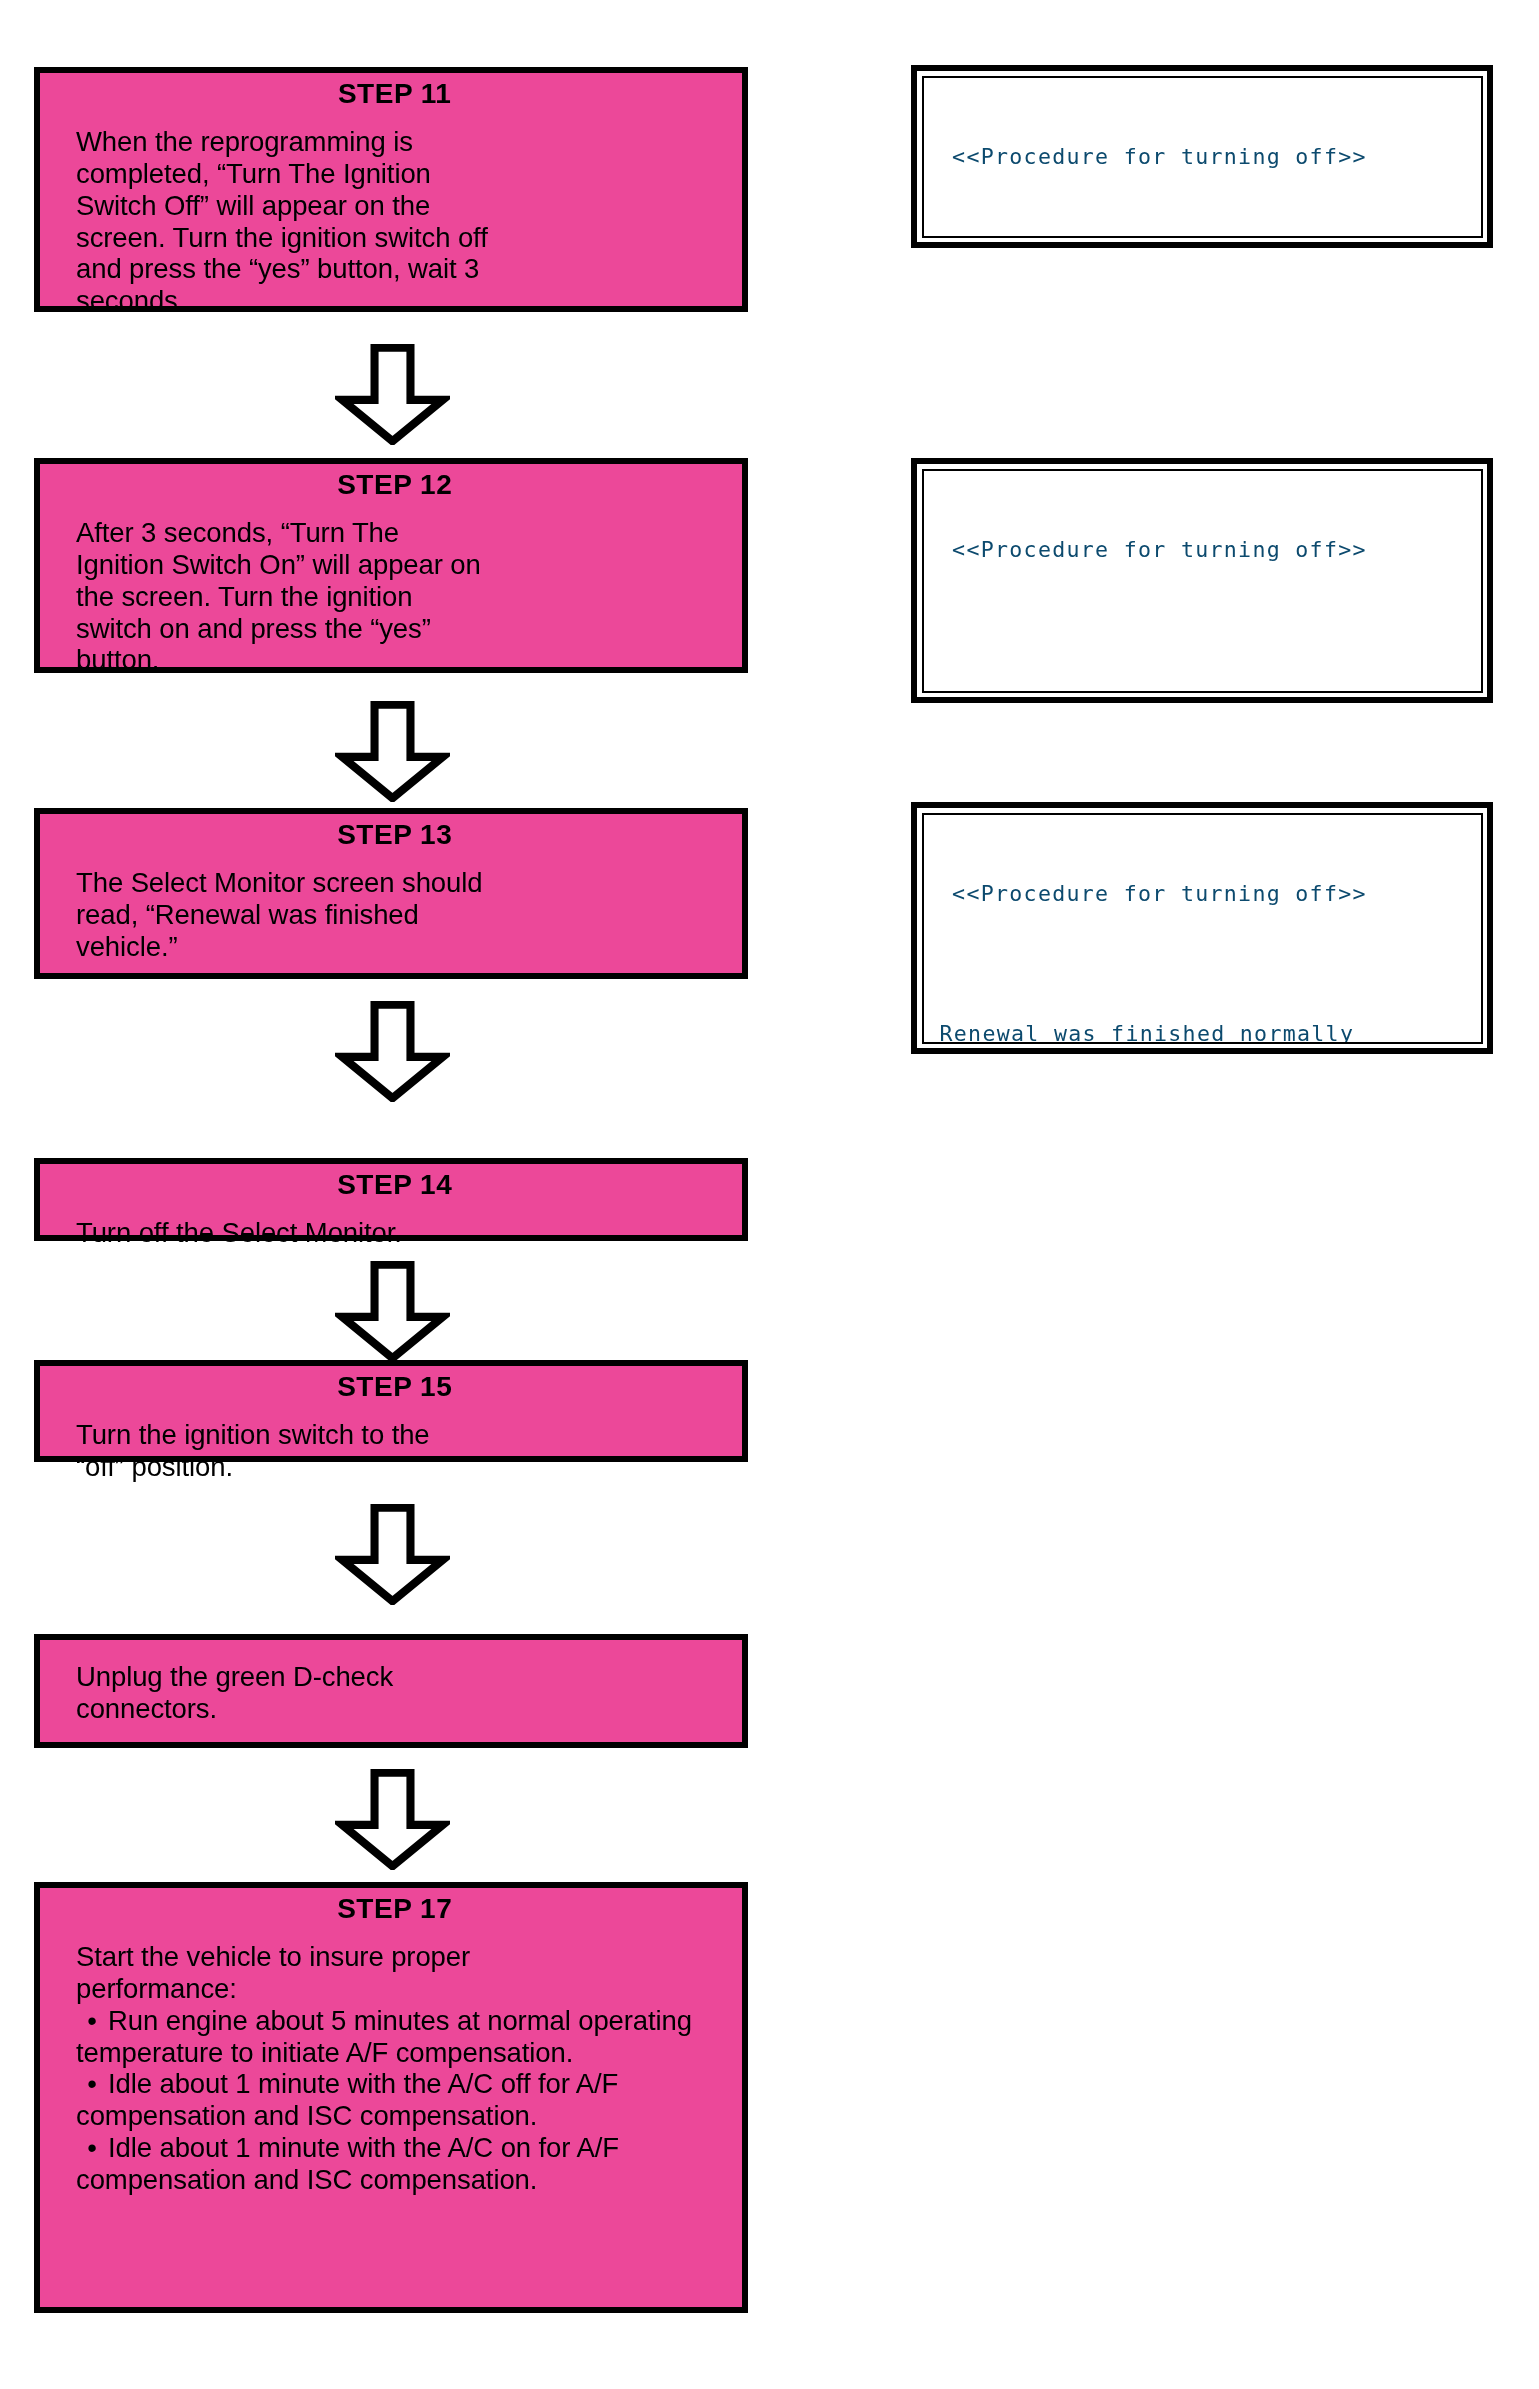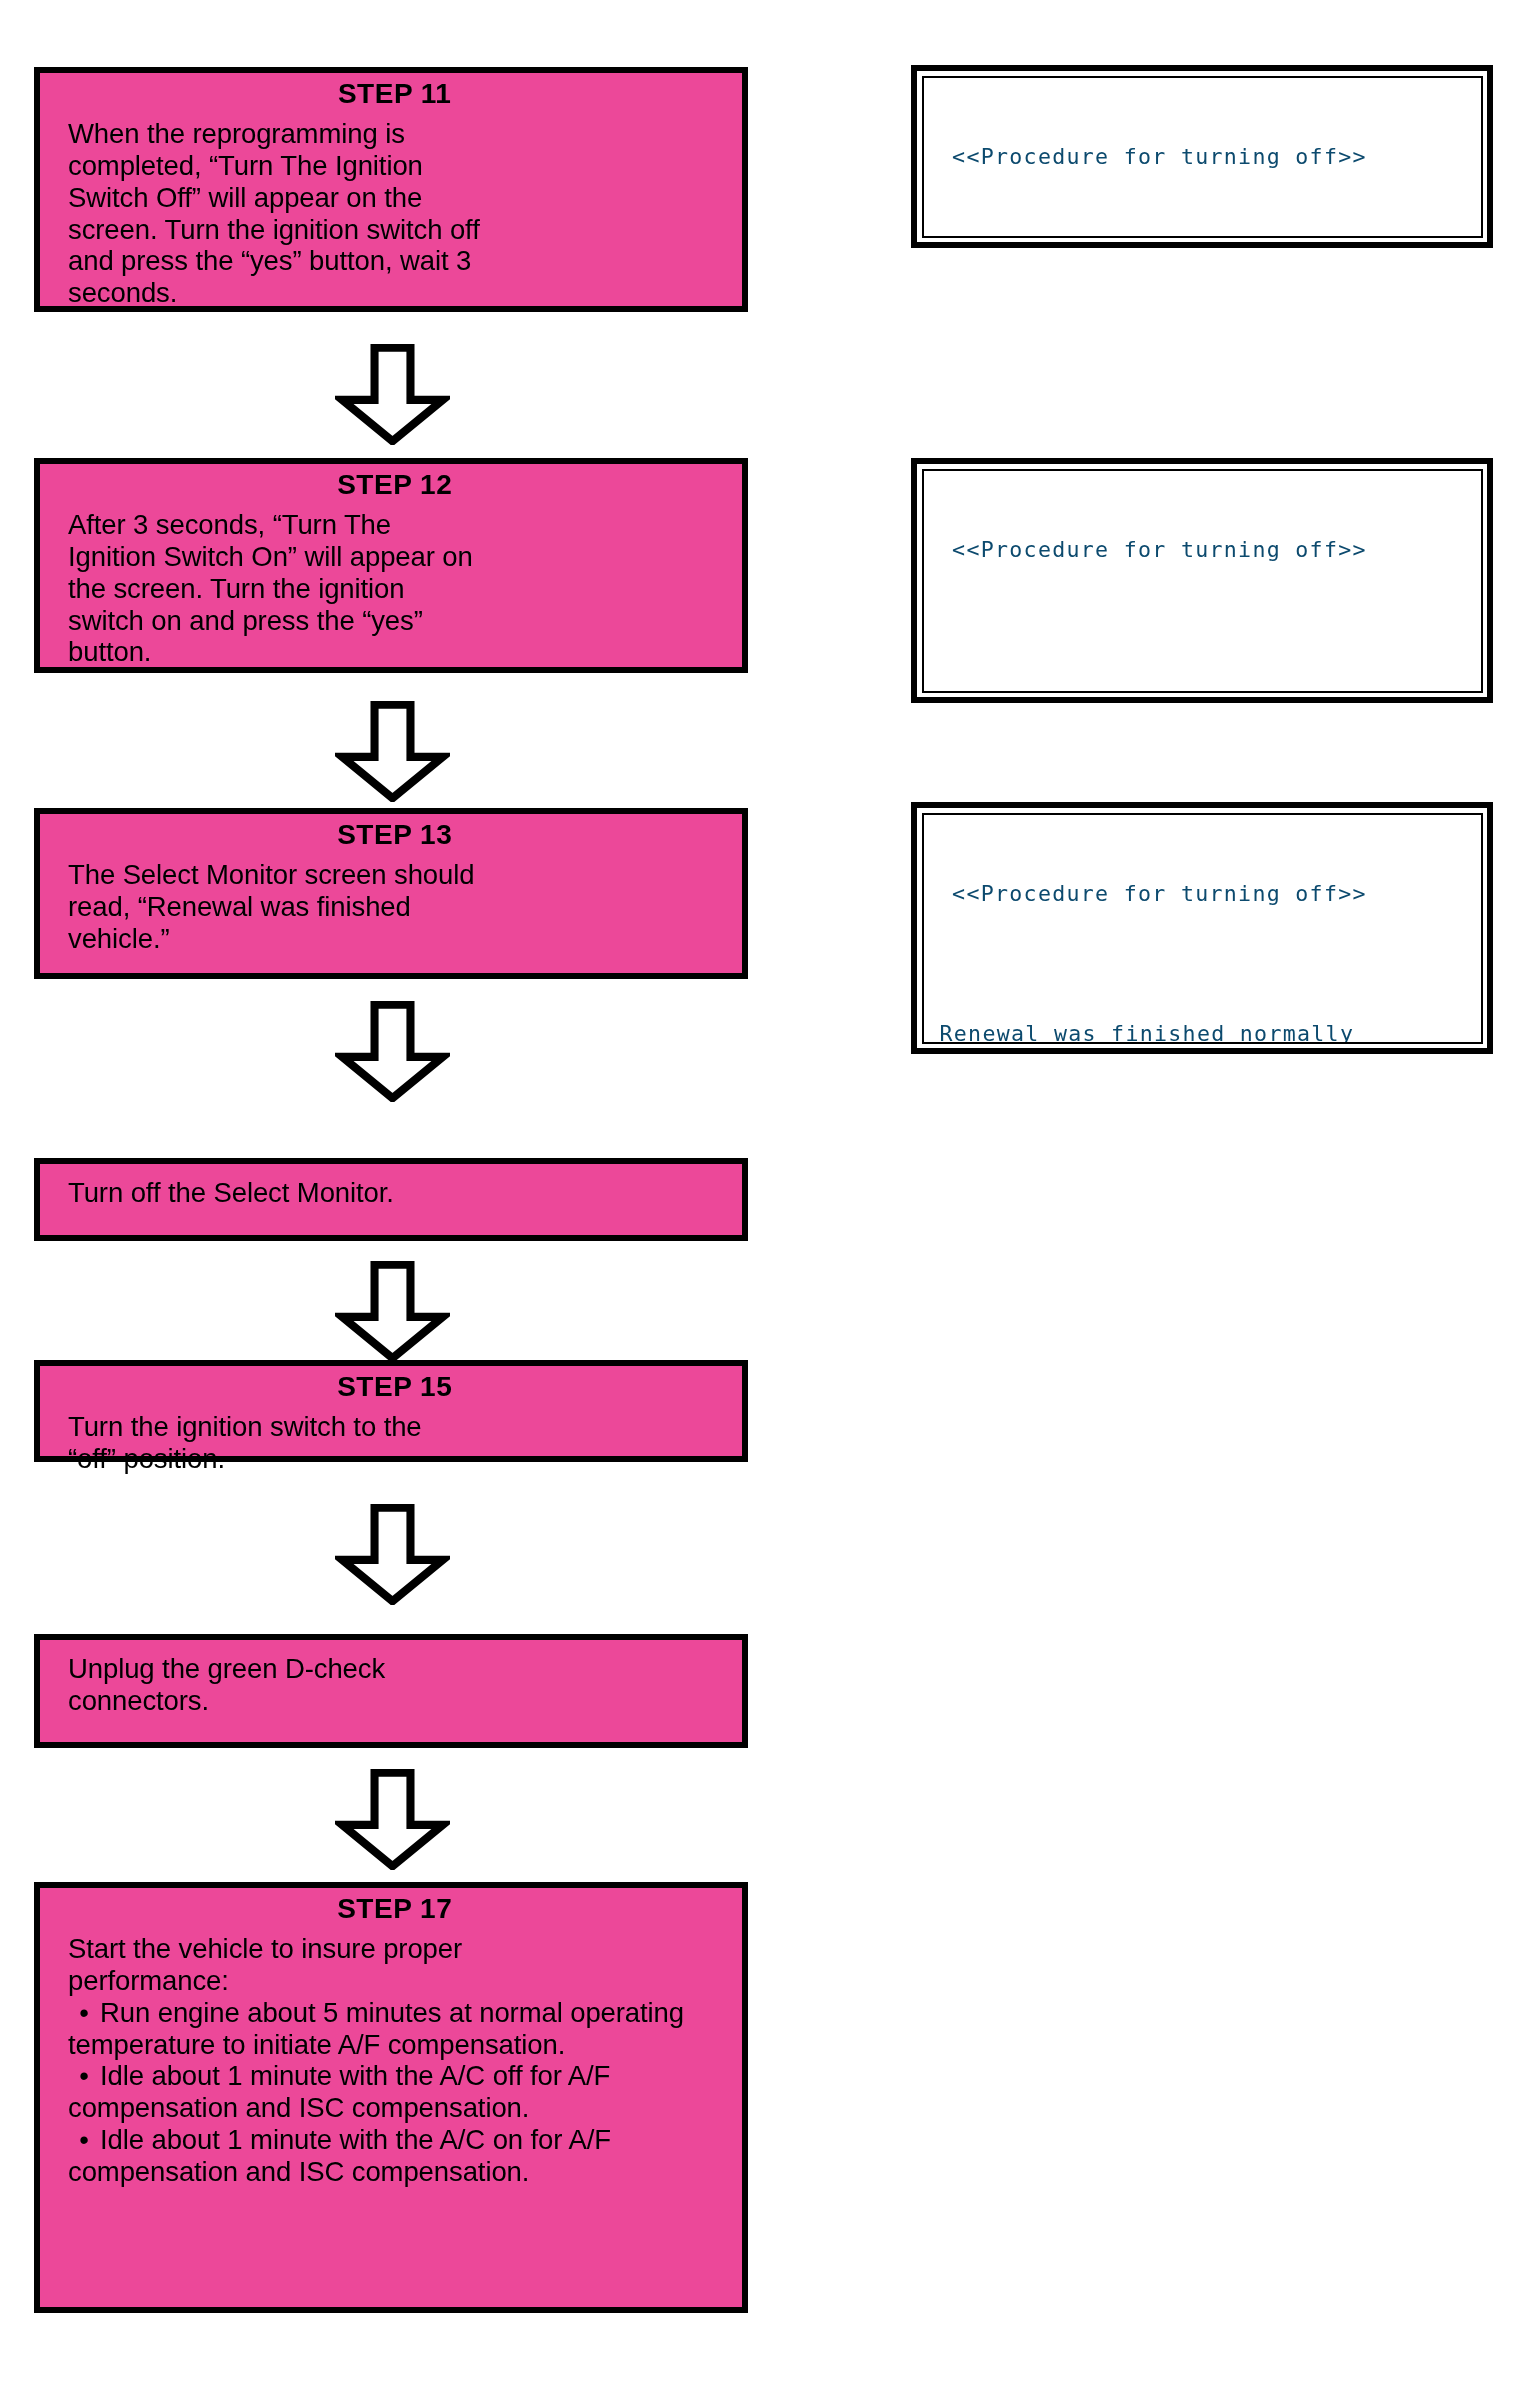--- a/index.html
+++ b/index.html
@@ -24,21 +24,21 @@
     font-size:28px;
     line-height:1.14;
     letter-spacing:0.5px;
     color:#000;
     margin:0 0 0.9px 0;
   }
   .step-body{
     font-size:27.5px;
     line-height:1.155;
     color:#000;
-    margin:8px;
+    margin:16px;
     letter-spacing:-0.1px;
   }
   .step-body .u{}
   .bullet-line{ text-indent:0; }
   .bullet{display:inline-block;width:32px;text-align:center;}
 
   
   .monitor{
     position:absolute;
     background:#ffffff;
@@ -154,20 +154,21 @@
     </div>
   </div>
 
   <div class="arrow" style="left:335px;top:1001px;width:115px;height:101px;">
     <svg width="115" height="101" viewBox="0 0 128 112">
       <polygon points="44,4 84,4 84,62 120,62 64,108 8,62 44,62" fill="#ffffff" stroke="#000000" stroke-width="9" stroke-linejoin="miter"></polygon>
     </svg>
   </div>
 
   <div class="step-box" style="left:34px;top:1158px;width:714px;height:83px;">
+    <div class="step-title">STEP 14</div>
     <div class="step-body">
       <div>Turn off the Select Monitor.</div>
     </div>
   </div>
 
   <div class="arrow" style="left:335px;top:1261px;width:115px;height:101px;">
     <svg width="115" height="101" viewBox="0 0 128 112">
       <polygon points="44,4 84,4 84,62 120,62 64,108 8,62 44,62" fill="#ffffff" stroke="#000000" stroke-width="9" stroke-linejoin="miter"></polygon>
     </svg>
   </div>

